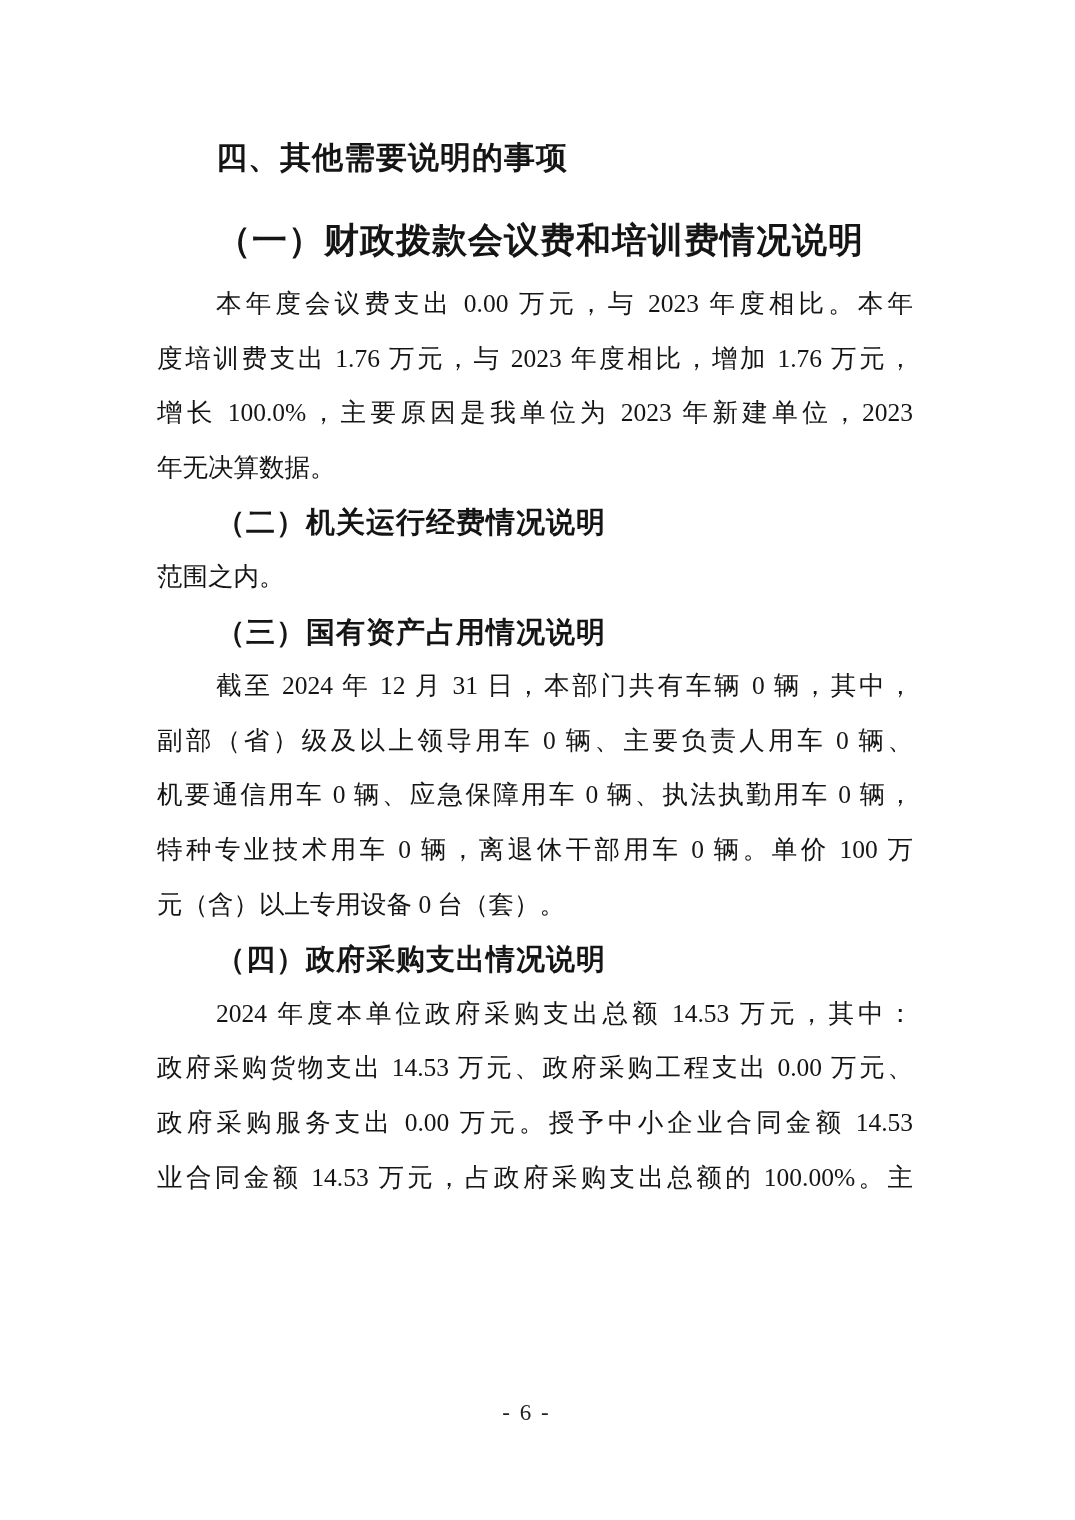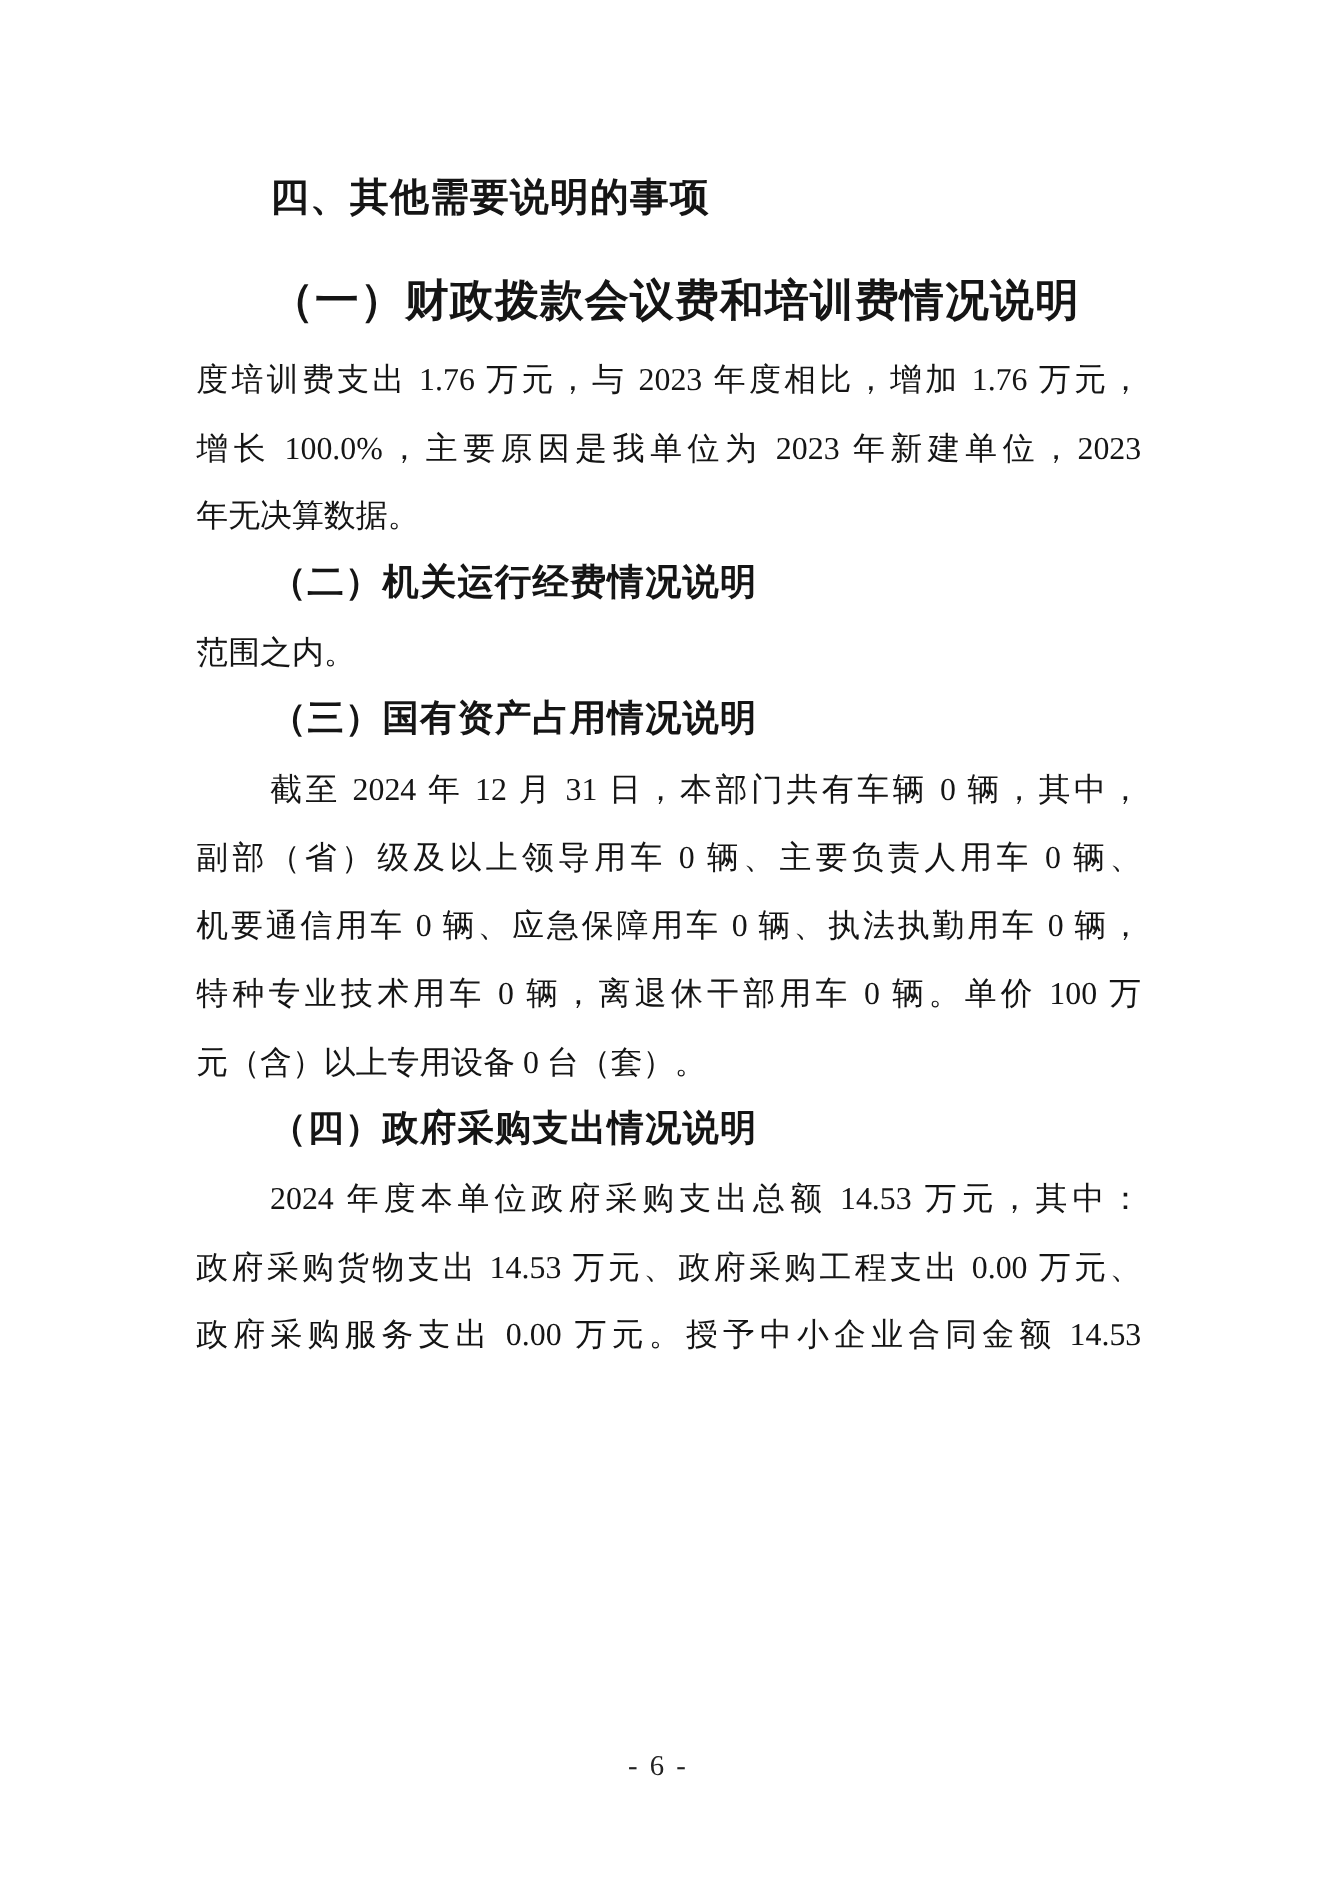--- a/index.html
+++ b/index.html
@@ -54,21 +54,20 @@
   .row.j {
     text-align: justify;
     text-align-last: justify;
   }
   .row.indent { text-indent: 59px; }
   .row.title {
     font-size: 29px;
     font-weight: bold;
     letter-spacing: 1px;
     text-indent: 59px;
-    font-family: Liberation Mono, monospace;
   }
   .page-number {
     position: absolute;
     left: 0;
     top: 1400px;
     width: 100%;
     text-align: center;
     font-size: 23px;
     letter-spacing: 2px;
     color: #222;
@@ -78,36 +77,38 @@
 <body>
 
 <div class="page">
 
   <h1 class="doc-heading">四、其他需要说明的事项</h1>
 
   <h2 class="section-title-first">（一）财政拨款会议费和培训费情况说明</h2>
 
   <div class="body-lines">
 
+    <div class="row j indent">本年度会议费支出 0.00 万元，与 2023 年度相比。本年</div>
     <div class="row j">度培训费支出 1.76 万元，与 2023 年度相比，增加 1.76 万元，</div>
     <div class="row j">增长 100.0%，主要原因是我单位为 2023 年新建单位，2023</div>
     <div class="row">年无决算数据。</div>
 
     <div class="row title">（二）机关运行经费情况说明</div>
     <div class="row">范围之内。</div>
 
     <div class="row title">（三）国有资产占用情况说明</div>
     <div class="row j indent">截至 2024 年 12 月 31 日，本部门共有车辆 0 辆，其中，</div>
     <div class="row j">副部（省）级及以上领导用车 0 辆、主要负责人用车 0 辆、</div>
     <div class="row j">机要通信用车 0 辆、应急保障用车 0 辆、执法执勤用车 0 辆，</div>
     <div class="row j">特种专业技术用车 0 辆，离退休干部用车 0 辆。单价 100 万</div>
     <div class="row">元（含）以上专用设备 0 台（套）。</div>
 
     <div class="row title">（四）政府采购支出情况说明</div>
     <div class="row j indent">2024 年度本单位政府采购支出总额 14.53 万元，其中：</div>
     <div class="row j">政府采购货物支出 14.53 万元、政府采购工程支出 0.00 万元、</div>
     <div class="row j">政府采购服务支出 0.00 万元。授予中小企业合同金额 14.53</div>
+    <div class="row j">业合同金额 14.53 万元，占政府采购支出总额的 100.00%。主</div>
 
   </div>
 
   <div class="page-number">- 6 -</div>
 
 </div>
 
 </body></html>

